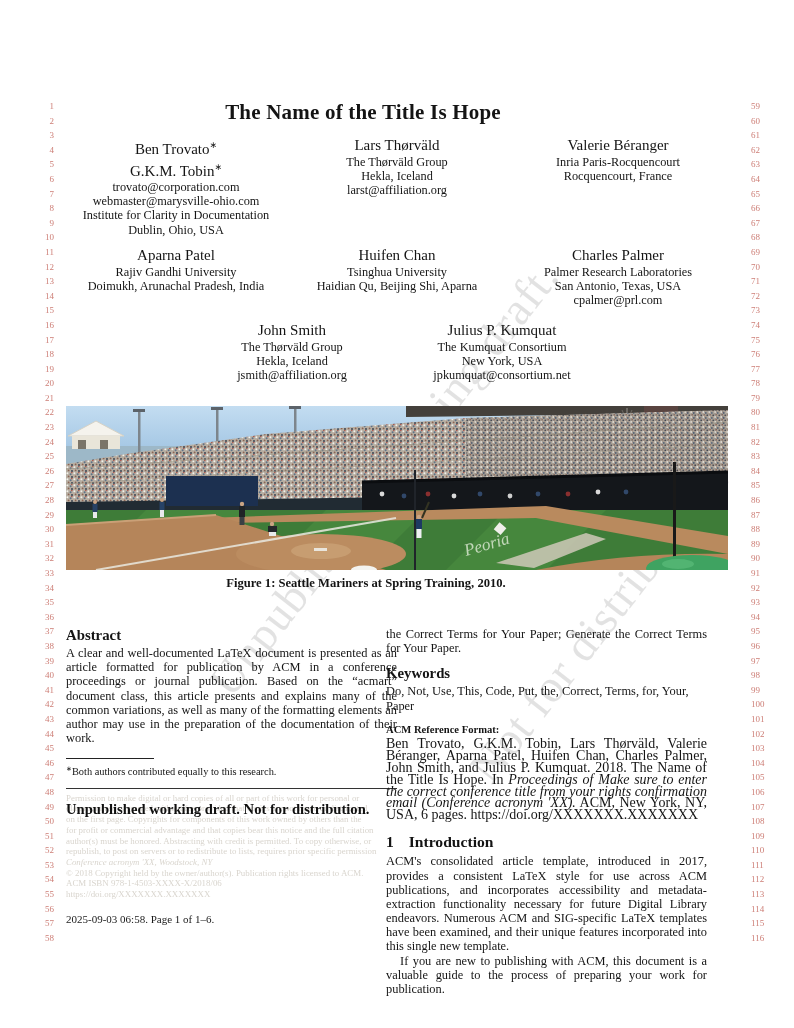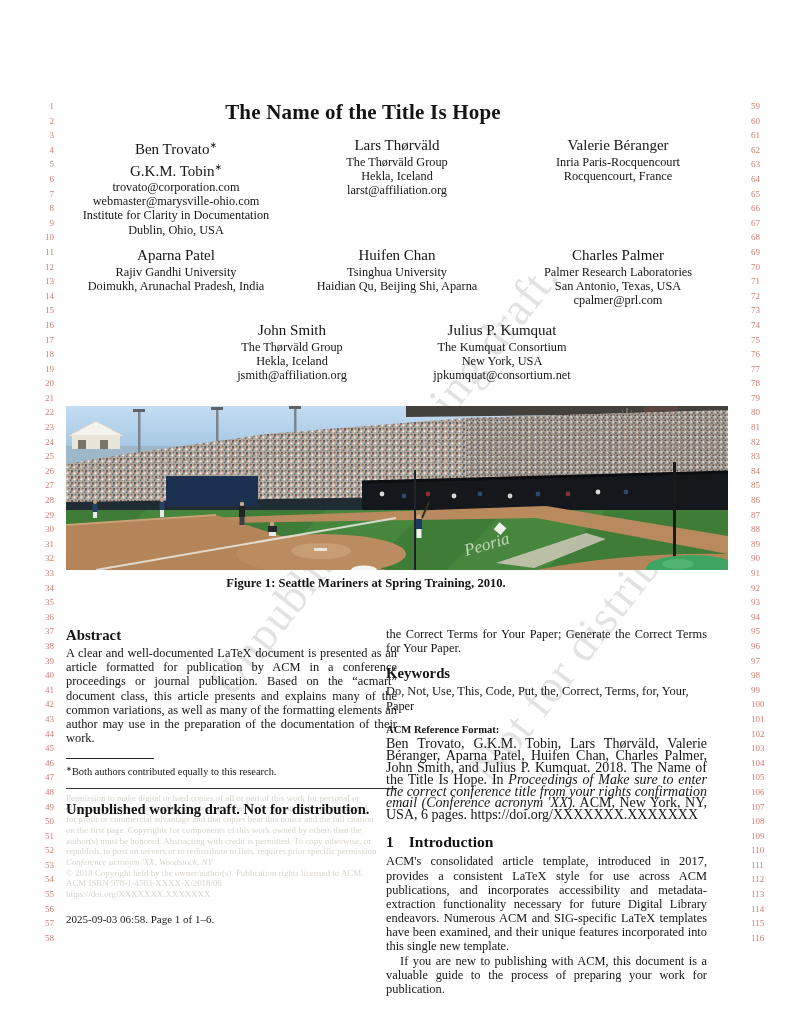--- a/index.html
+++ b/index.html
@@ -375,22 +375,22 @@
 
 
       <div class="fn-rule"></div>
       <div class="footnote"><sup>∗</sup><span>Both authors contributed equally to this research.</span></div>
 
       <div class="col-rule"></div>
       <div class="copyright">
         <div>
             <div>Permission to make digital or hard copies of all or part of this work for personal or</div>
             <div>classroom use is granted without fee provided that copies are not made or distributed</div>
+            <div>on the first page. Copyrights for components of this work owned by others than the</div>
             <div>for profit or commercial advantage and that copies bear this notice and the full citation</div>
-            <div>on the first page. Copyrights for components of this work owned by others than the</div>
             <div>author(s) must be honored. Abstracting with credit is permitted. To copy otherwise, or</div>
             <div>republish, to post on servers or to redistribute to lists, requires prior specific permission</div>
             <div class="cl-italic">Conference acronym 'XX, Woodstock, NY</div>
             <div>© 2018 Copyright held by the owner/author(s). Publication rights licensed to ACM.</div>
             <div>ACM ISBN 978-1-4503-XXXX-X/2018/06</div>
             <div>https://doi.org/XXXXXXX.XXXXXXX</div>
           </div>
         <div class="draft-notice">Unpublished working draft. Not for distribution.</div>
       </div>
 

